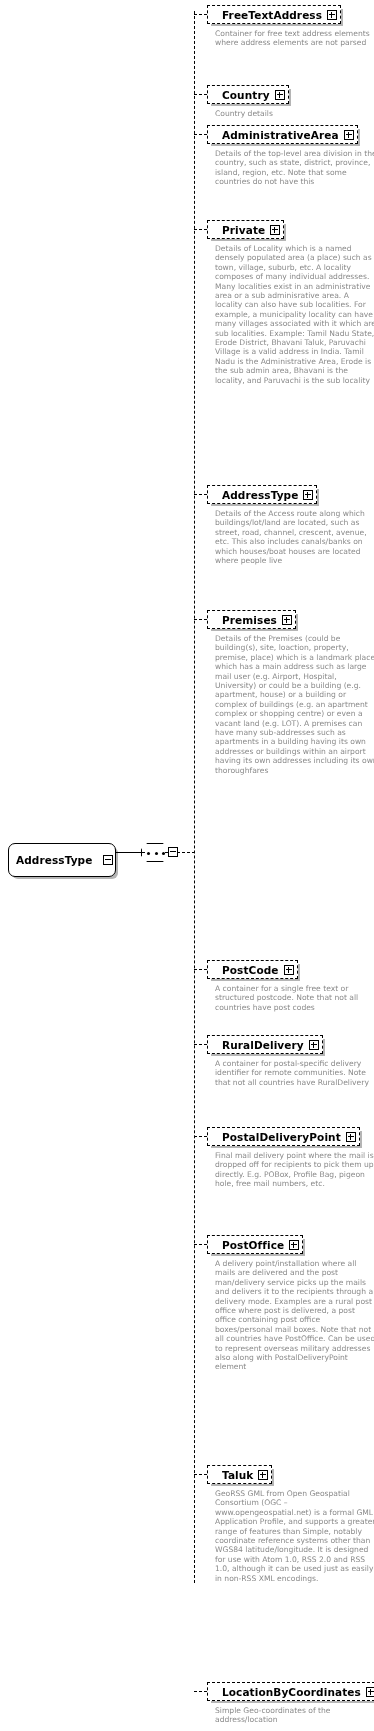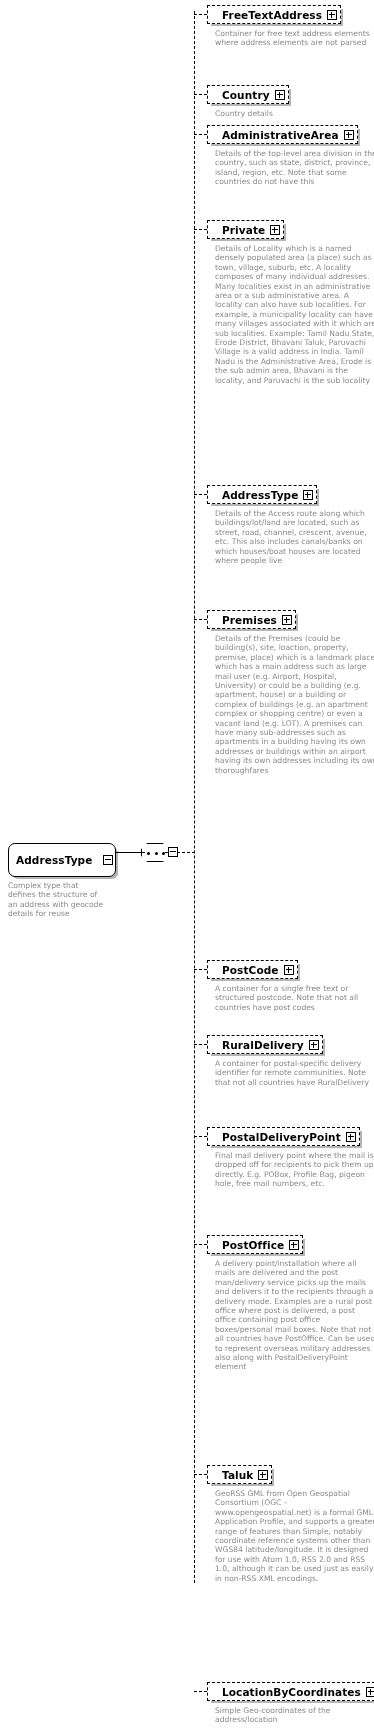--- a/index.html
+++ b/index.html
@@ -259,21 +259,20 @@
 
 <div id="diagram">
 
   <div class="spine"></div>
 
   <div class="root-node">
     <div class="root-box">
       <span class="root-label">AddressType</span>
       <span class="collapse-toggle"></span>
     </div>
-    <div class="root-desc">Complex type that defines the structure of an address with geocode details for reuse</div>
   </div>
 
   <div class="root-to-seq"></div>
 
   <div class="sequence-node">
     <div class="seq-shape">
       <span class="seq-dots">
           <i></i>
           <i></i>
           <i></i>

